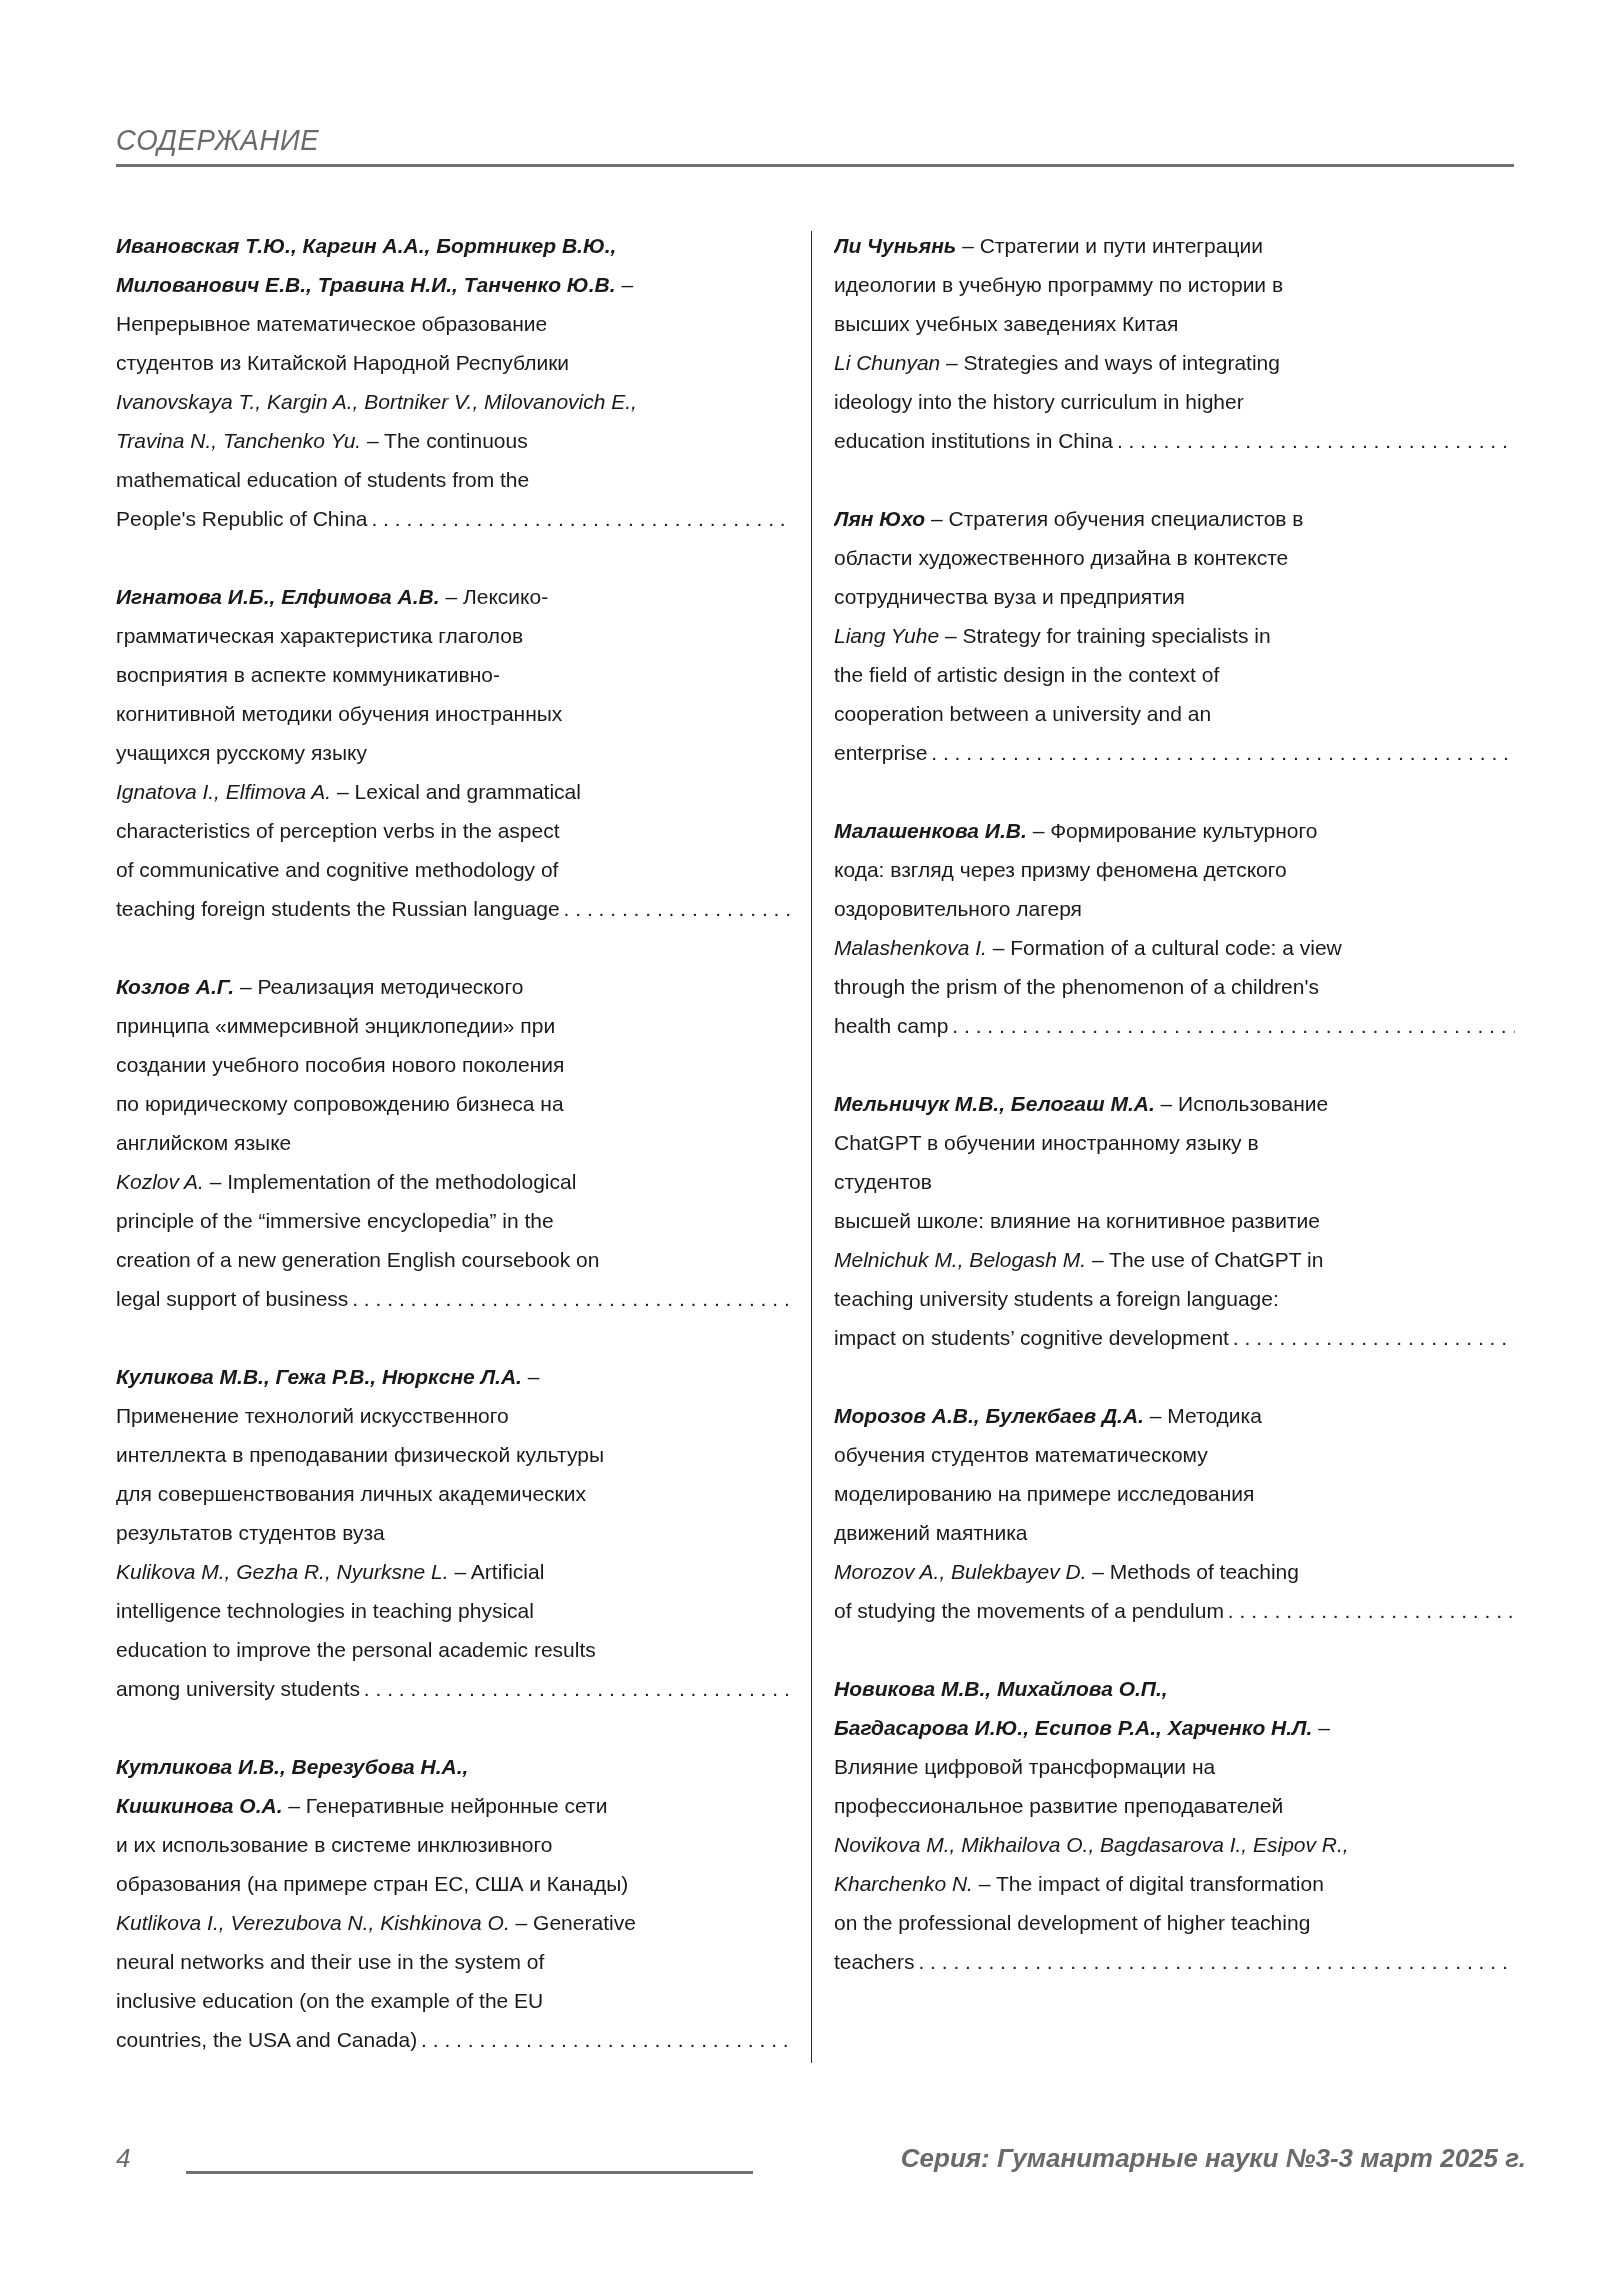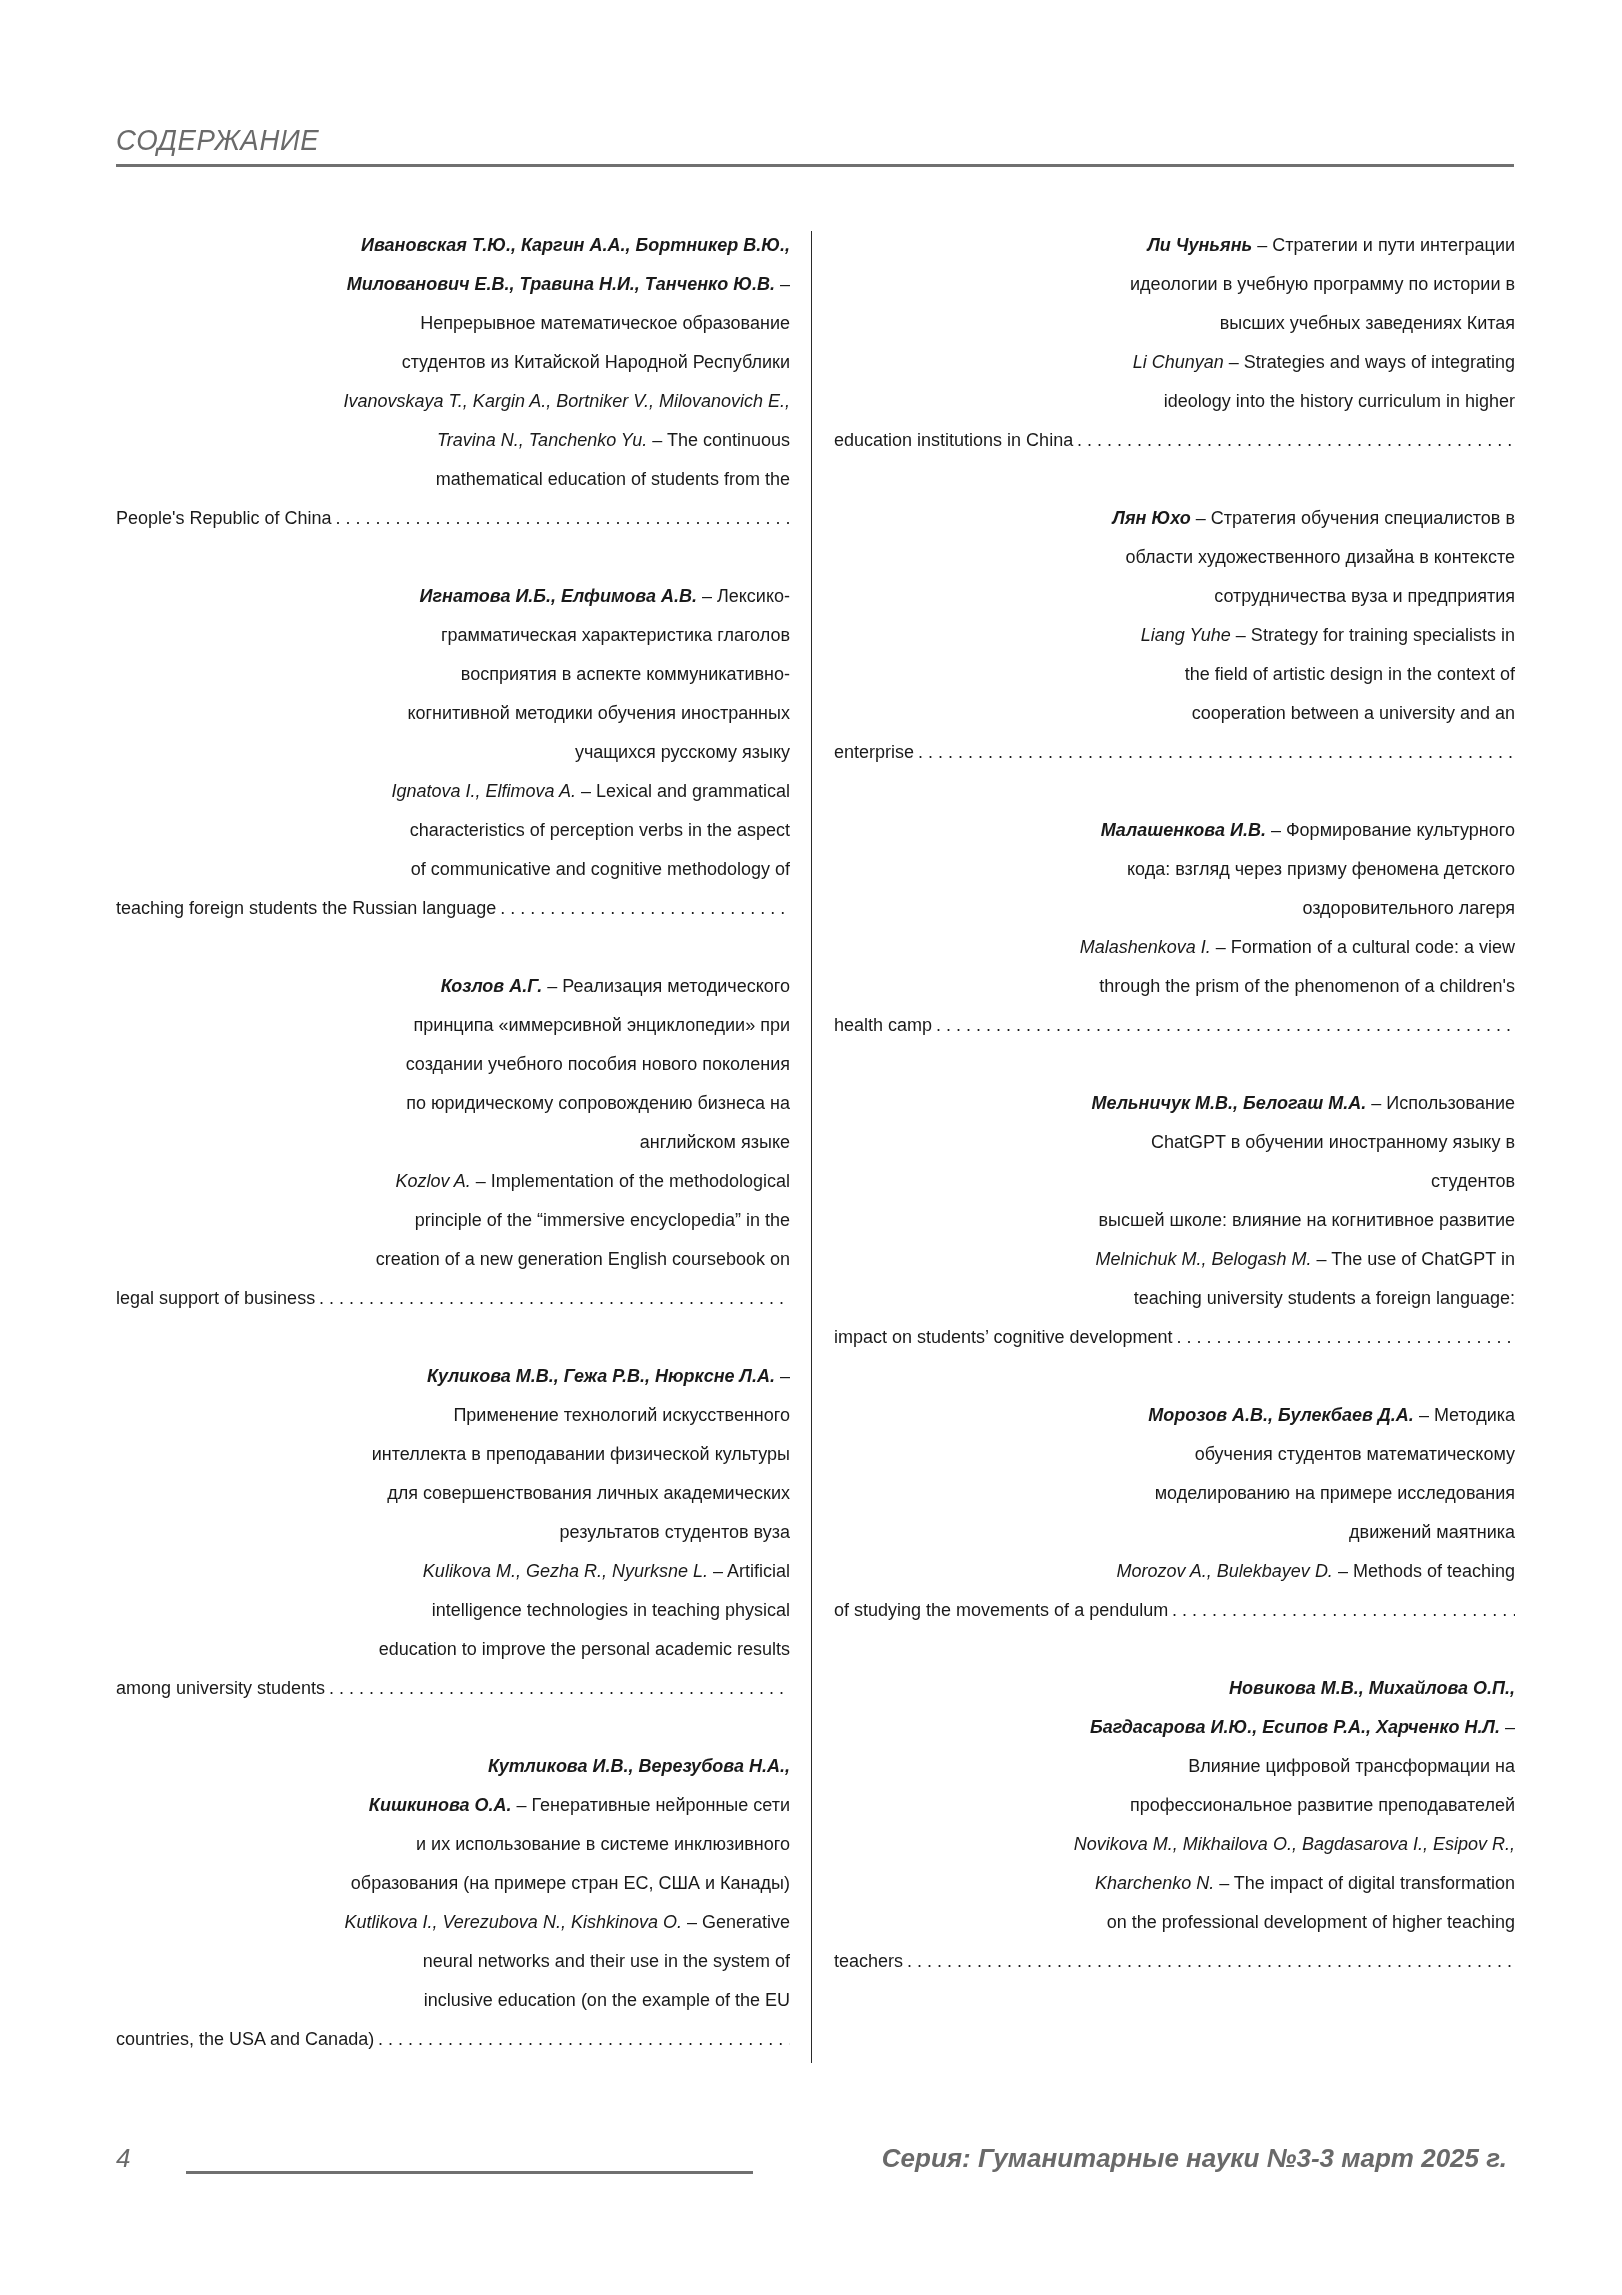--- a/index.html
+++ b/index.html
@@ -5,31 +5,31 @@
   html, body { margin: 0; padding: 0; background: #ffffff; }
   body { width: 1623px; height: 2295px; position: relative; overflow: hidden;
          font-family: "Liberation Sans", "DejaVu Sans", sans-serif; color: #1a1a1a; }
   .header-title { position: absolute; left: 116px; top: 123px; font-size: 30px; font-style: italic;
          color: #6a6a6a; letter-spacing: 0.7px; line-height: 34px; transform: scaleX(0.92); transform-origin: left; }
   .header-rule { position: absolute; left: 116px; top: 164px; width: 1398px; height: 2.6px; background: #707070; }
   .col { position: absolute; top: 226px; width: 674px; }
   .col-left { left: 116px; }
   .col-right { left: 834px; width: 681px; }
   .col-divider { position: absolute; left: 811px; top: 231px; width: 1.3px; height: 1832px; background: #2a2a2a; }
-  .entry { margin-bottom: 39px; font-size: 18px; line-height: 39px; text-align: right; }
+  .entry { margin-bottom: 39px; font-size: 21px; line-height: 39px; }
   .entry .line { display: block; white-space: nowrap; overflow: hidden; }
   .authors-ru { font-weight: bold; font-style: italic; }
   .authors-en { font-style: italic; }
   .toc-last { display: flex; align-items: baseline; white-space: nowrap; }
   .toc-last .text { flex: 0 0 auto; }
   .toc-last .dots { flex: 1 1 auto; overflow: hidden; margin: 0 3.9px; letter-spacing: 2.6px; color: #1a1a1a; }
   .toc-last .dots::before { content: ". . . . . . . . . . . . . . . . . . . . . . . . . . . . . . . . . . . . . . . . . . . . . . . . . . . . . . . . . . . . . . . . . . . . . . . . . . . . . . . . . . . . ."; letter-spacing: 0; }
   .footer-page { position: absolute; left: 116px; top: 2143px; font-size: 26px; font-style: italic; color: #6a6a6a; }
   .footer-rule { position: absolute; left: 186px; top: 2171px; width: 567px; height: 2.6px; background: #707070; }
-  .footer-series { position: absolute; right: 116px; top: 2143px; font-size: 26px; font-weight: bold; font-style: italic;
+  .footer-series { position: absolute; right: 97px; top: 2143px; font-size: 26px; font-weight: bold; font-style: italic;
          color: #6a6a6a; white-space: nowrap; }
 </style>
 </head>
 <body>
 
 <div class="header-title">СОДЕРЖАНИЕ</div>
 <div class="header-rule"></div>
 
 <div class="col col-left">
     <div class="entry">

